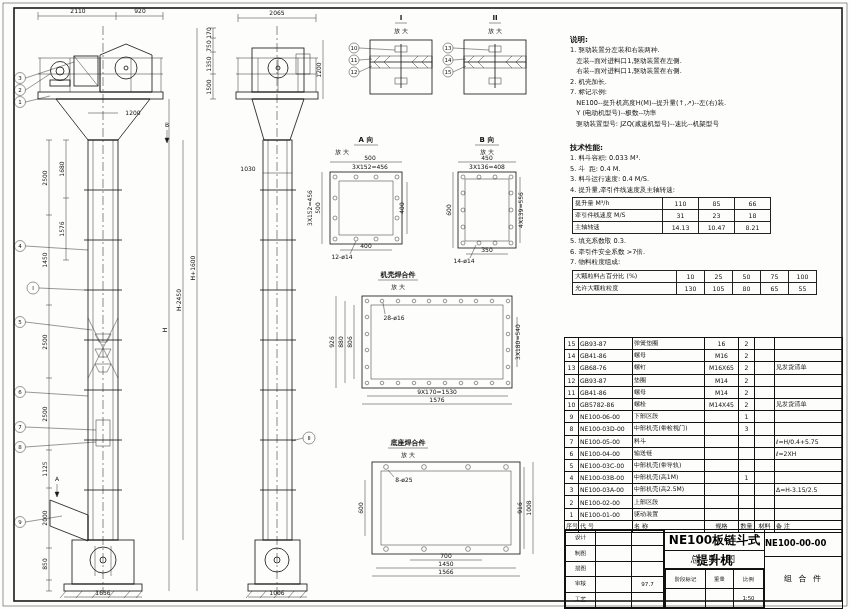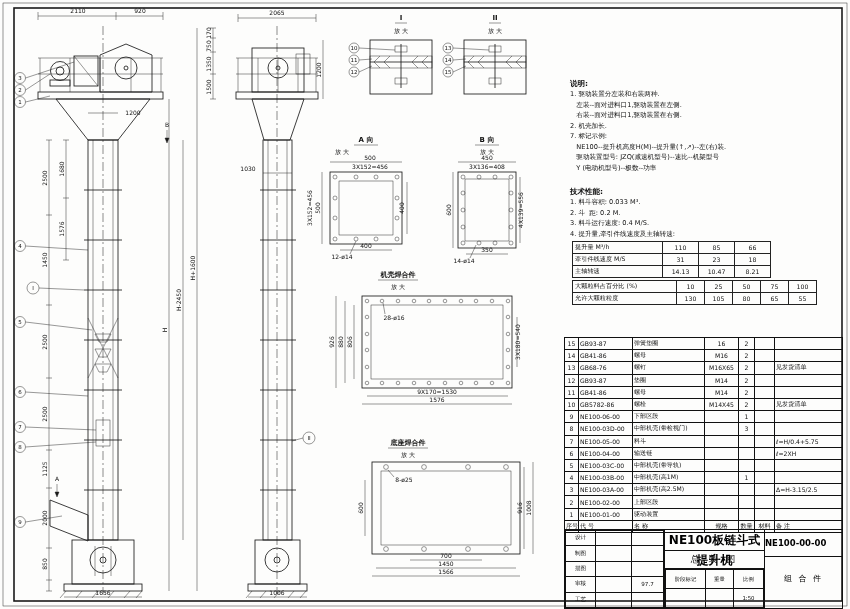--- a/index.html
+++ b/index.html
@@ -6,21 +6,21 @@
   #sheet{position:relative;width:850px;height:609px;background:#fdfdfc;font-family:"DejaVu Sans",sans-serif;overflow:hidden;}
   svg line,svg rect,svg circle,svg polygon,svg polyline,svg path{stroke:#1a1a1a;fill:none;stroke-width:0.85;}
   svg .t{stroke-width:0.45;}
   svg .cl{stroke-width:0.5;stroke-dasharray:9 3 2 3;}
   svg text{stroke:none;fill:#111;font-size:6px;text-anchor:middle;font-family:"DejaVu Sans",sans-serif;}
   svg text.h1{font-size:7px;font-weight:bold;}
   svg text.h2{font-size:6px;}
   svg text.co{font-size:5.5px;}
   .panel{position:absolute;left:562px;top:0;width:282px;height:609px;}
   .blk{position:absolute;left:8px;width:268px;color:#111;}
-  .blk-title{font-size:7.5px;font-weight:bold;line-height:11px;margin-top:44px;}
+  .blk-title{font-size:7.5px;font-weight:bold;line-height:11px;}
   .nline{font-size:6.6px;line-height:10.5px;white-space:pre;}
   table.mini,table.mini2{border-collapse:collapse;margin:2px 0 2px 2px;}
   table.mini td,table.mini2 td{border:0.6px solid #222;font-size:6.2px;height:11px;padding:0 2px;text-align:center;color:#111;white-space:nowrap;}
   table.mini td:first-child,table.mini2 td:first-child{text-align:left;}
   table.bom{position:absolute;left:2px;top:337px;width:278px;border-collapse:collapse;table-layout:fixed;}
   table.bom td{border:0.6px solid #111;font-size:6.1px;height:11.2px;padding:0 1px;overflow:hidden;white-space:nowrap;color:#111;text-align:center;}
   table.bom td:nth-child(2),table.bom td:nth-child(3),table.bom td:nth-child(7){text-align:left;}
   .titleblock{position:absolute;left:2px;top:529px;width:278px;height:72px;}
   table.tb{width:278px;height:72px;border-collapse:collapse;table-layout:fixed;}
   table.tb>tbody>tr>td{border:1px solid #111;padding:0;vertical-align:top;}
@@ -447,30 +447,30 @@
 
   <div class="blk" style="top:34px">
     <div class="blk-title">说明:</div>
     <div>
           <div class="nline">1. 驱动装置分左装和右装两种.</div>
           <div class="nline">   左装--面对进料口1,驱动装置在左侧.</div>
           <div class="nline">   右装--面对进料口1,驱动装置在右侧.</div>
           <div class="nline">2. 机壳加长.</div>
           <div class="nline">7. 标记示例:</div>
           <div class="nline">   NE100--提升机高度H(M)--提升量(↑,↗)--左(右)装.</div>
+          <div class="nline">   Y (电动机型号)--极数--功率</div>
           <div class="nline">   驱动装置型号: JZQ(减速机型号)--速比--机架型号</div>
-          <div class="nline">   Y (电动机型号)--极数--功率</div>
         </div>
   </div>
 
   <div class="blk" style="top:142px">
     <div class="blk-title">技术性能:</div>
     <div>
           <div class="nline">1. 料斗容积: 0.033 M³.</div>
-          <div class="nline">2. 斗  距: 0.2 M.</div>
+          <div class="nline">5. 斗  距: 0.4 M.</div>
           <div class="nline">3. 料斗运行速度: 0.4 M/S.</div>
           <div class="nline">4. 提升量,牵引件线速度及主轴转速:</div>
         </div>
     <table class="mini">
       <colgroup>
             <col style="width:90px">
             <col style="width:36px">
             <col style="width:36px">
             <col style="width:36px">
           </colgroup>
@@ -488,20 +488,25 @@
               <td>18</td>
             </tr>
             <tr>
               <td>主轴转速</td>
               <td>14.13</td>
               <td>10.47</td>
               <td>8.21</td>
             </tr>
           </tbody>
     </table>
+    <div>
+          <div class="nline">5. 填充系数取 0.3.</div>
+          <div class="nline">6. 牵引件安全系数 &gt;7倍.</div>
+          <div class="nline">7. 物料粒度组成:</div>
+        </div>
     <table class="mini2">
       <colgroup>
             <col style="width:104px">
             <col style="width:28px">
             <col style="width:28px">
             <col style="width:28px">
             <col style="width:28px">
             <col style="width:28px">
           </colgroup>
       <tbody>

